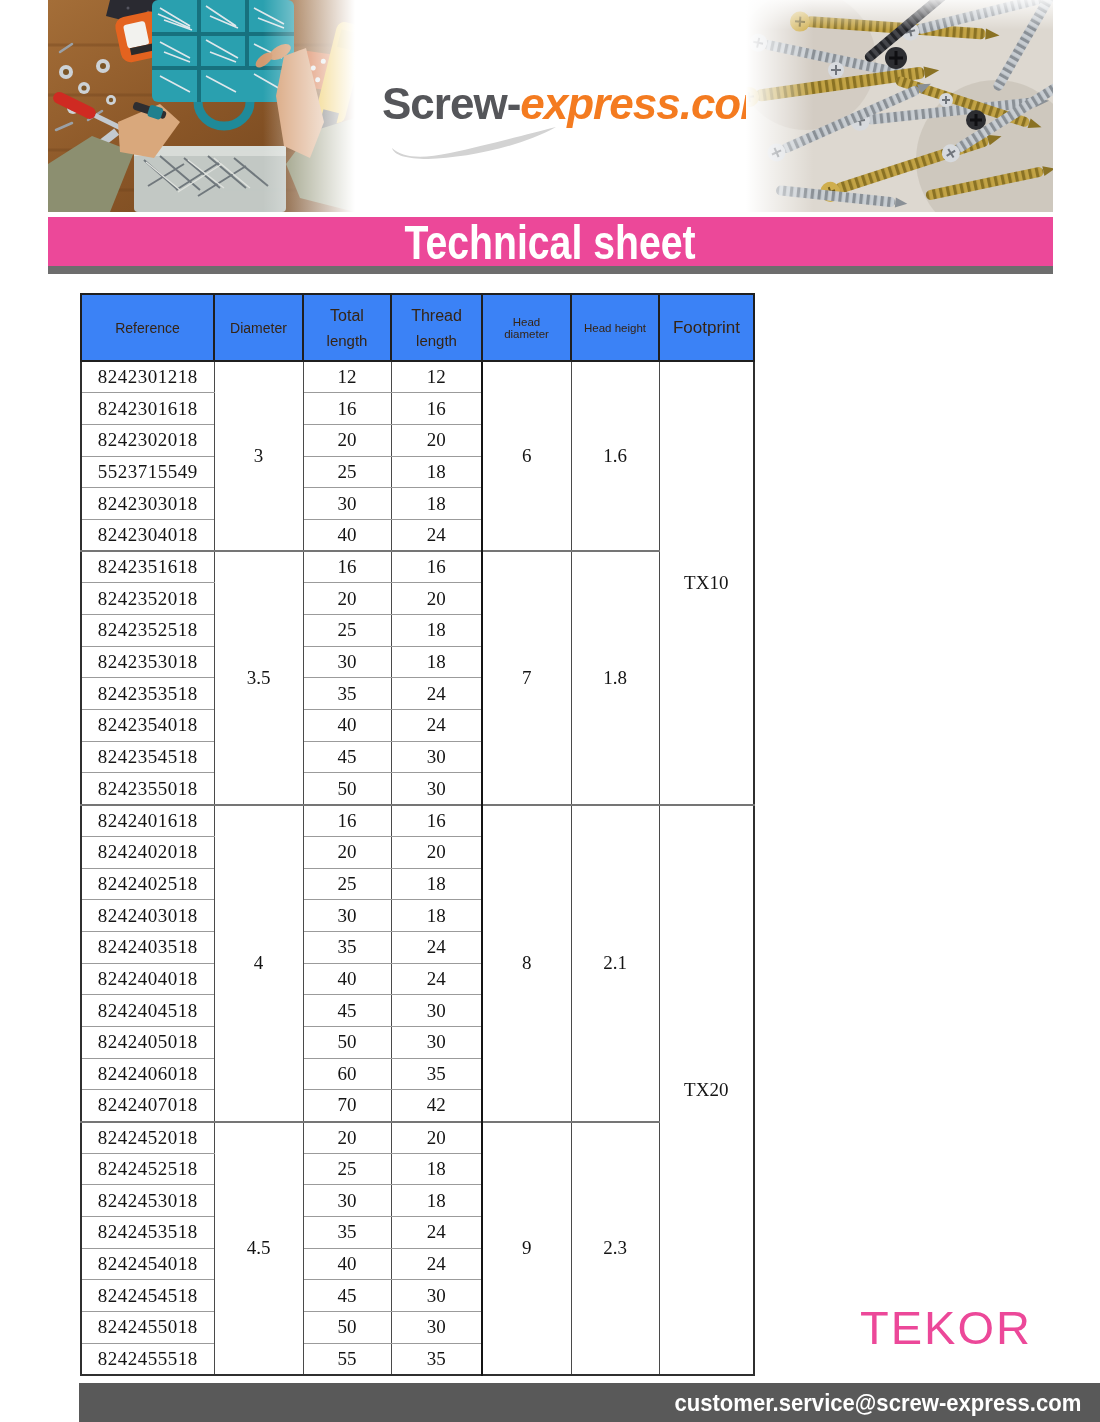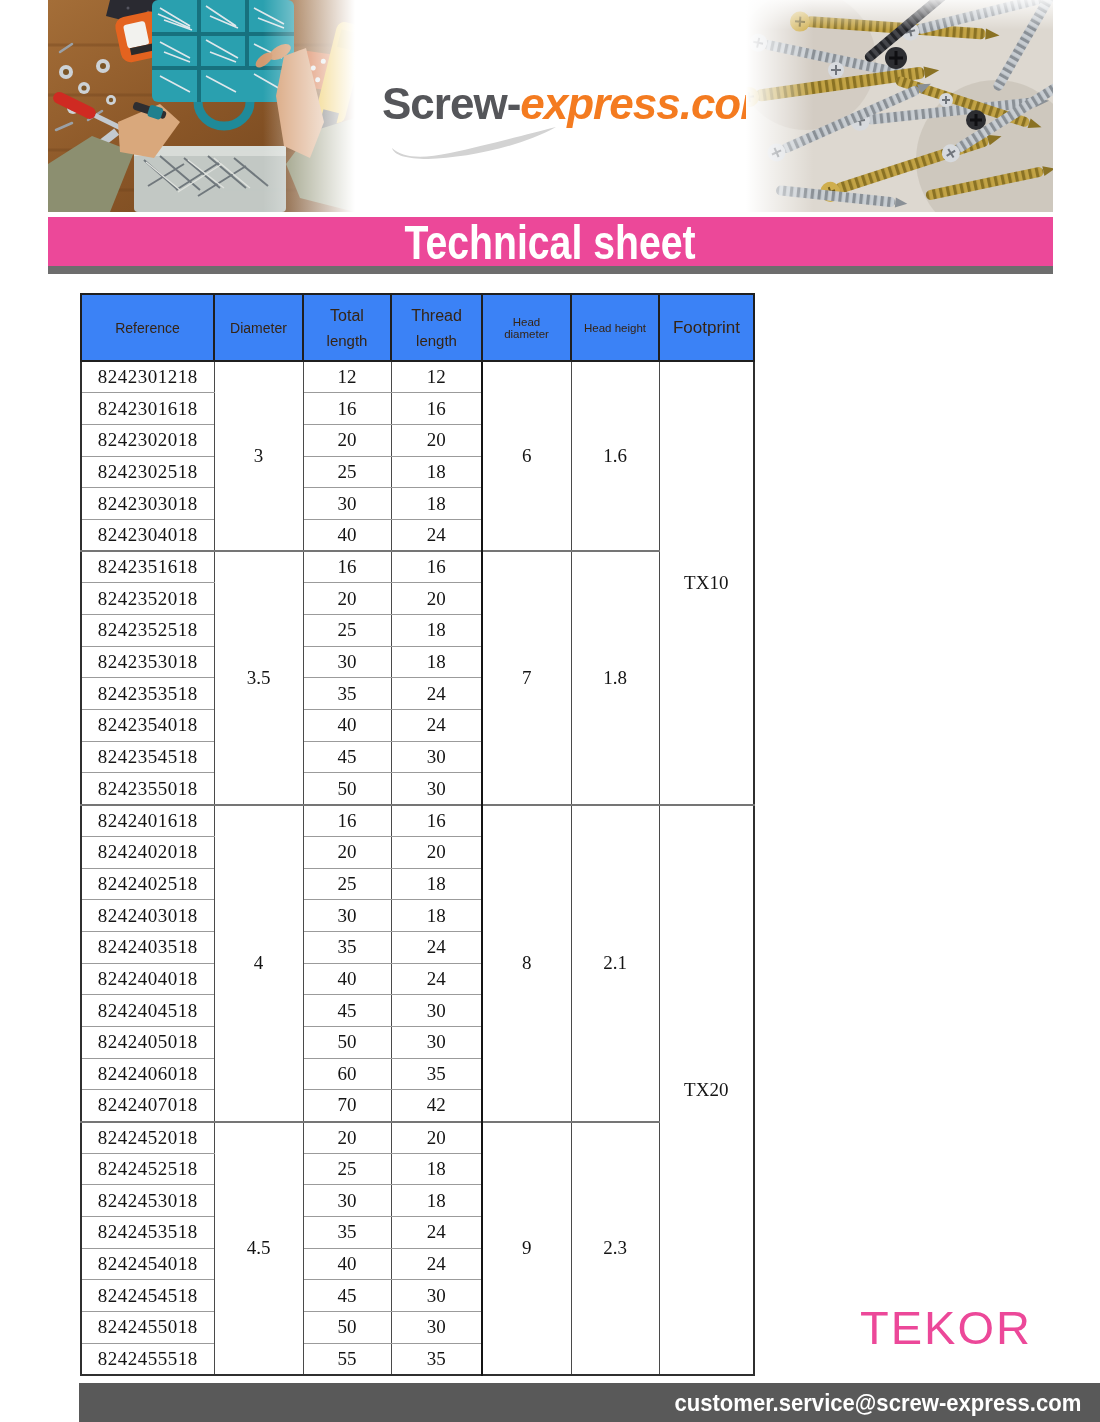--- a/index.html
+++ b/index.html
@@ -311,21 +311,21 @@
             <td class="ref">8242301618</td>
             <td>16</td>
             <td>16</td>
           </tr>
         <tr>
             <td class="ref">8242302018</td>
             <td>20</td>
             <td>20</td>
           </tr>
         <tr>
-            <td class="ref">8242302518</td>
+            <td class="ref">5523715549</td>
             <td>25</td>
             <td>18</td>
           </tr>
         <tr>
             <td class="ref">8242303018</td>
             <td>30</td>
             <td>18</td>
           </tr>
         <tr>
             <td class="ref">8242304018</td>

